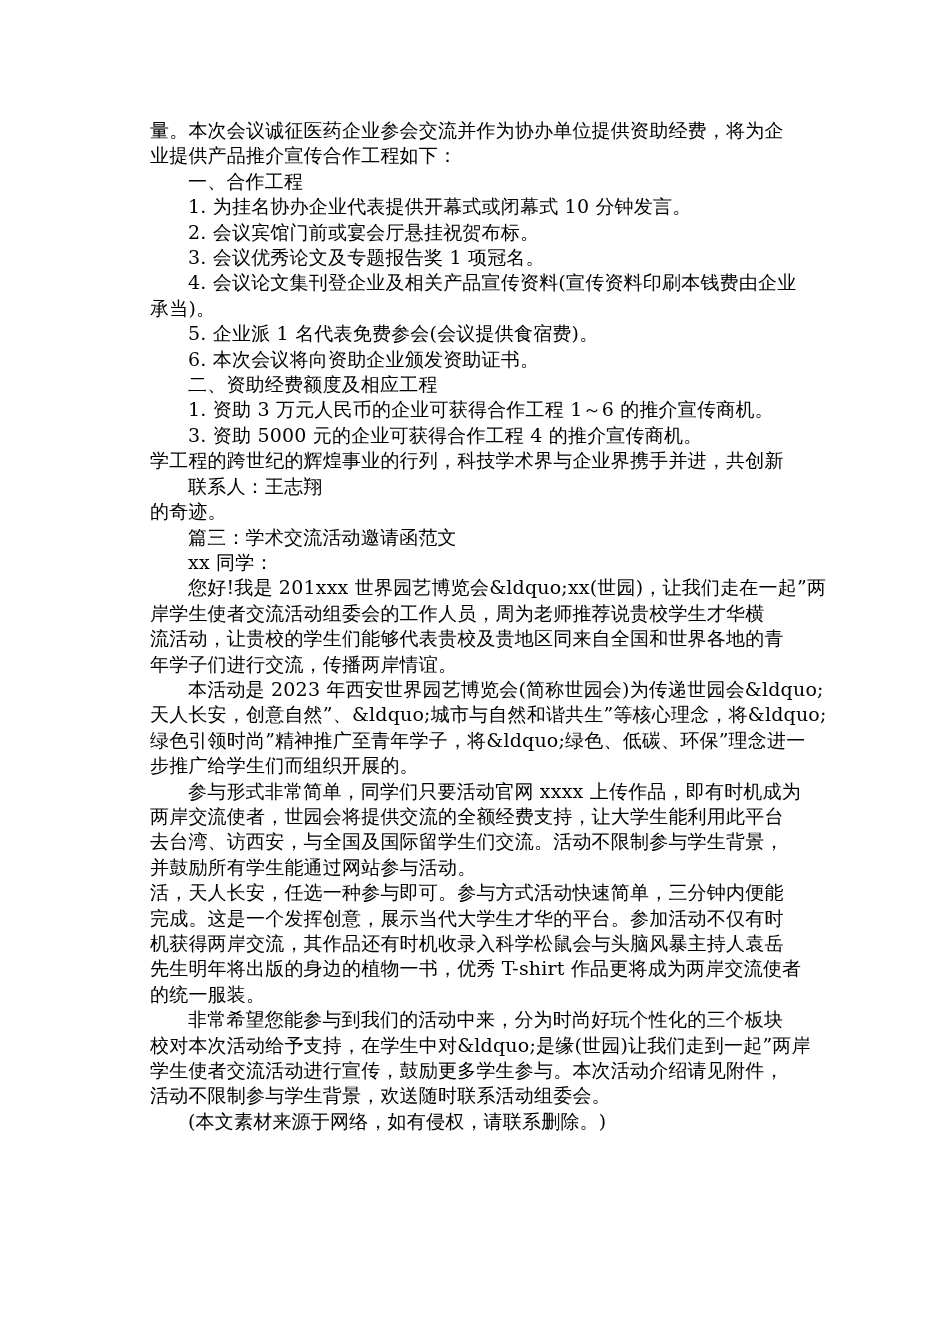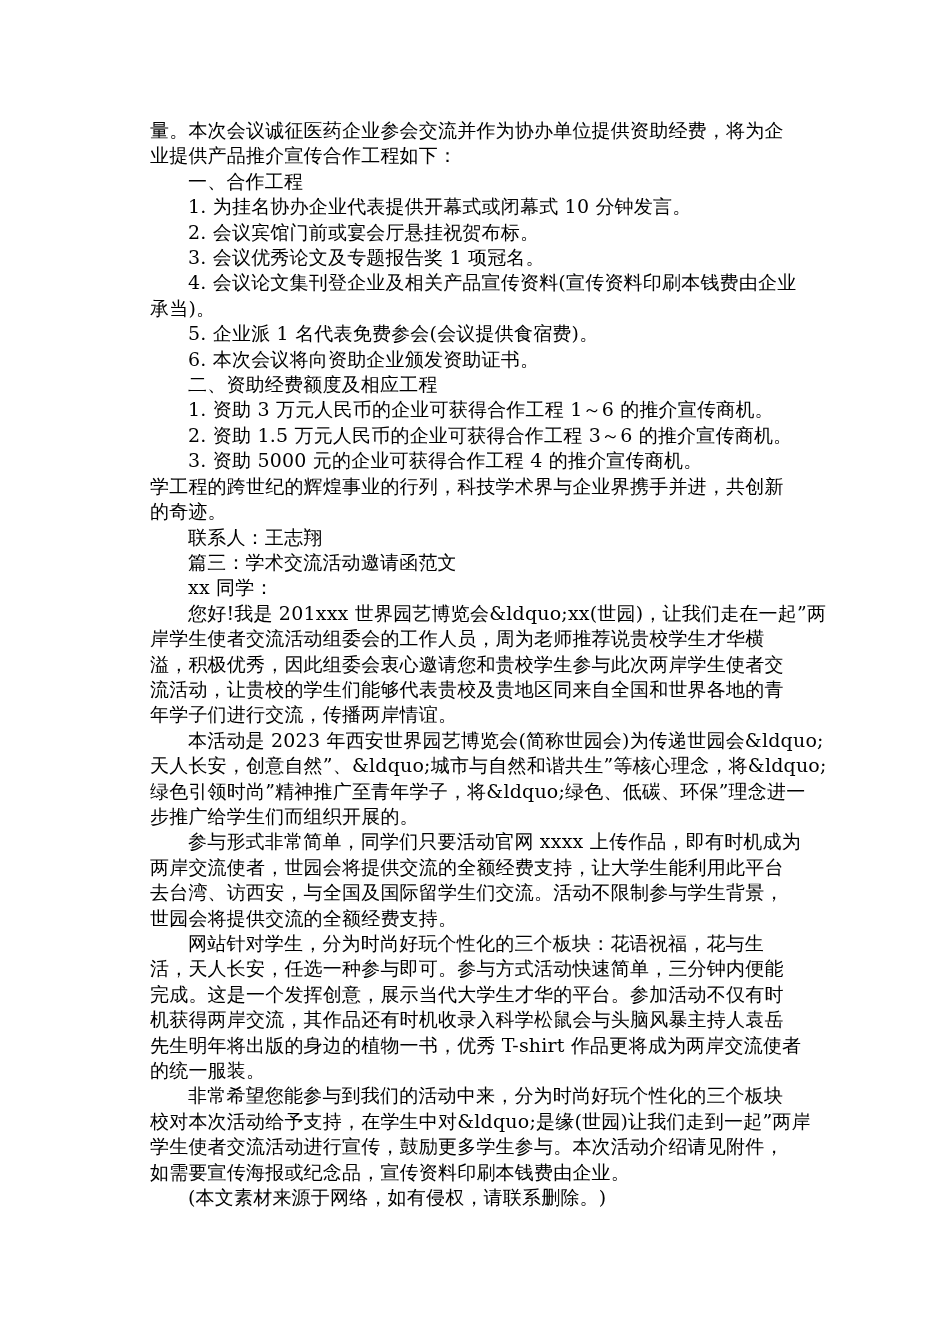--- a/index.html
+++ b/index.html
@@ -45,45 +45,42 @@
       <div class="line indent">一、合作工程</div>
       <div class="line indent">1. 为挂名协办企业代表提供开幕式或闭幕式 10 分钟发言。</div>
       <div class="line indent">2. 会议宾馆门前或宴会厅悬挂祝贺布标。</div>
       <div class="line indent">3. 会议优秀论文及专题报告奖 1 项冠名。</div>
       <div class="line indent">4. 会议论文集刊登企业及相关产品宣传资料(宣传资料印刷本钱费由企业</div>
       <div class="line">承当)。</div>
       <div class="line indent">5. 企业派 1 名代表免费参会(会议提供食宿费)。</div>
       <div class="line indent">6. 本次会议将向资助企业颁发资助证书。</div>
       <div class="line indent">二、资助经费额度及相应工程</div>
       <div class="line indent">1. 资助 3 万元人民币的企业可获得合作工程 1～6 的推介宣传商机。</div>
-      <div class="line indent">2. 资助 1.5 万元人民币的企业可获得合作工程 3～6 的推介宣传商机。</div>
       <div class="line indent">3. 资助 5000 元的企业可获得合作工程 4 的推介宣传商机。</div>
       <div class="line">学工程的跨世纪的辉煌事业的行列，科技学术界与企业界携手并进，共创新</div>
+      <div class="line indent">联系人：王志翔</div>
       <div class="line">的奇迹。</div>
-      <div class="line indent">联系人：王志翔</div>
       <div class="line indent">篇三：学术交流活动邀请函范文</div>
       <div class="line indent">xx 同学：</div>
       <div class="line indent">您好!我是 201xxx 世界园艺博览会&amp;ldquo;xx(世园)，让我们走在一起”两</div>
       <div class="line">岸学生使者交流活动组委会的工作人员，周为老师推荐说贵校学生才华横</div>
-      <div class="line">溢，积极优秀，因此组委会衷心邀请您和贵校学生参与此次两岸学生使者交</div>
       <div class="line">流活动，让贵校的学生们能够代表贵校及贵地区同来自全国和世界各地的青</div>
       <div class="line">年学子们进行交流，传播两岸情谊。</div>
       <div class="line indent">本活动是 2023 年西安世界园艺博览会(简称世园会)为传递世园会&amp;ldquo;</div>
       <div class="line">天人长安，创意自然”、&amp;ldquo;城市与自然和谐共生”等核心理念，将&amp;ldquo;</div>
       <div class="line">绿色引领时尚”精神推广至青年学子，将&amp;ldquo;绿色、低碳、环保”理念进一</div>
       <div class="line">步推广给学生们而组织开展的。</div>
       <div class="line indent">参与形式非常简单，同学们只要活动官网 xxxx 上传作品，即有时机成为</div>
       <div class="line">两岸交流使者，世园会将提供交流的全额经费支持，让大学生能利用此平台</div>
       <div class="line">去台湾、访西安，与全国及国际留学生们交流。活动不限制参与学生背景，</div>
-      <div class="line">世园会将提供交流的全额经费支持。</div>
-      <div class="line indent">网站针对学生，分为时尚好玩个性化的三个板块：花语祝福，花与生</div>
+      <div class="line">并鼓励所有学生能通过网站参与活动。</div>
       <div class="line">活，天人长安，任选一种参与即可。参与方式活动快速简单，三分钟内便能</div>
       <div class="line">完成。这是一个发挥创意，展示当代大学生才华的平台。参加活动不仅有时</div>
       <div class="line">机获得两岸交流，其作品还有时机收录入科学松鼠会与头脑风暴主持人袁岳</div>
       <div class="line">先生明年将出版的身边的植物一书，优秀 T-shirt 作品更将成为两岸交流使者</div>
       <div class="line">的统一服装。</div>
       <div class="line indent">非常希望您能参与到我们的活动中来，分为时尚好玩个性化的三个板块</div>
       <div class="line">校对本次活动给予支持，在学生中对&amp;ldquo;是缘(世园)让我们走到一起”两岸</div>
       <div class="line">学生使者交流活动进行宣传，鼓励更多学生参与。本次活动介绍请见附件，</div>
-      <div class="line">如需要宣传海报或纪念品，宣传资料印刷本钱费由企业。</div>
+      <div class="line">活动不限制参与学生背景，欢送随时联系活动组委会。</div>
       <div class="line indent">(本文素材来源于网络，如有侵权，请联系删除。)</div>
     </div>
 </div>
 
 </body></html>

